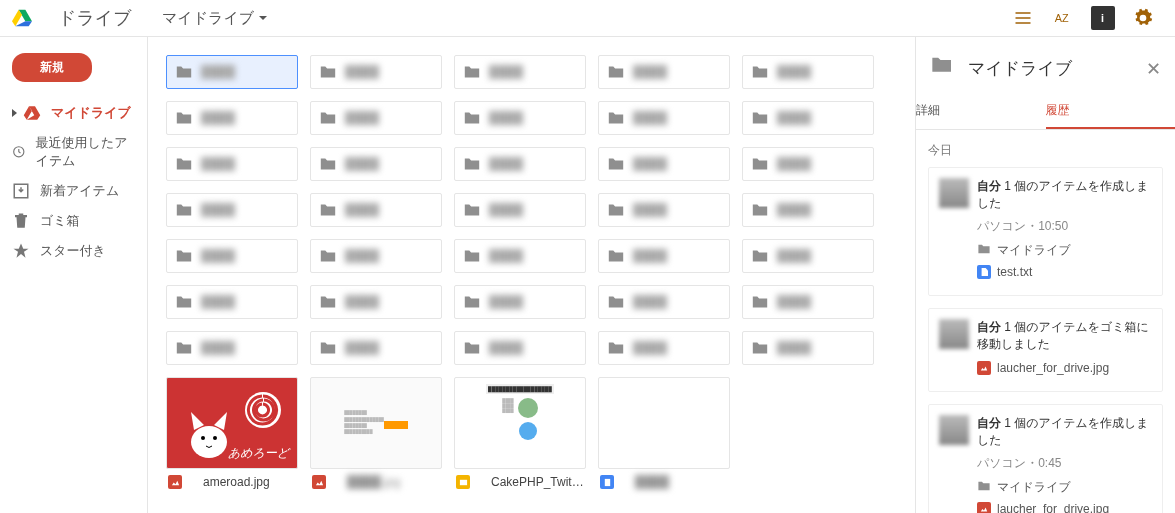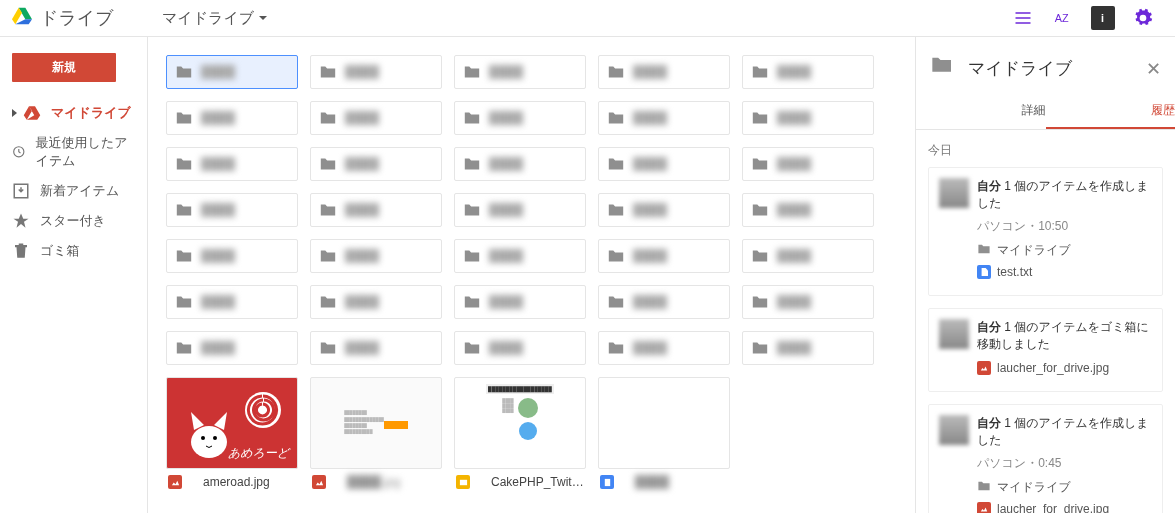--- a/index.html
+++ b/index.html
@@ -1,34 +1,34 @@
 <!DOCTYPE html>
 <html><head>
 <meta charset="utf-8">
 <style>
   * { box-sizing: border-box; margin: 0; padding: 0; }
   body { font-family: Arial, "Helvetica Neue", sans-serif; font-size: 13px; color: #333; background: #fff; width: 1175px; height: 513px; overflow: hidden; }
   
   
   .header { height: 37px; border-bottom: 1px solid #e5e5e5; display: flex; align-items: center; padding: 0 12px; }
-  .logo-area { display: flex; align-items: flex-start; gap: 8px; width: 150px; }
+  .logo-area { display: flex; align-items: center; gap: 26px; width: 150px; }
   .drive-logo { width: 20px; height: 20px; }
   .app-title { font-size: 18px; color: #555; }
   .breadcrumb { color: #555; font-size: 15px; display: flex; align-items: center; gap: 4px; cursor: pointer; }
   .breadcrumb svg { width: 10px; height: 10px; }
   .header-spacer { flex: 1; }
-  .header-icon { width: 24px; height: 24px; margin: 0 8px; cursor: pointer; display: flex; align-items: center; justify-content: center; color: #6d28d9; }
+  .header-icon { width: 24px; height: 24px; margin: 0 8px; cursor: pointer; display: flex; align-items: center; justify-content: center; color: #a16207; }
   .header-icon.info { background: #333; color: #fff; border-radius: 2px; padding: 2px; }
   
   
   .body-wrap { display: flex; height: calc(513px - 37px); }
   
   
   .sidebar { width: 148px; border-right: 1px solid #e5e5e5; padding-top: 16px; }
-  .new-btn { background: #d14836; color: #fff; font-weight: bold; font-size: 12px; padding: 6px 40px; margin: 0 12px 16px; border: none; cursor: pointer; border-radius: 1px; }
+  .new-btn { background: #d14836; color: #fff; font-weight: bold; font-size: 12px; padding: 6px 28px; margin: 0 12px 16px; border: none; cursor: pointer; border-radius: 13px; }
   .nav-item { display: flex; align-items: center; gap: 10px; padding: 6px 12px; cursor: pointer; color: #555; font-size: 13px; }
   .nav-item.active { color: #d14836; font-weight: bold; }
   .nav-item .nav-icon { width: 18px; height: 18px; display: flex; align-items: center; justify-content: center; }
   .nav-item.active .nav-icon svg { fill: #d14836; }
   .nav-item .nav-icon svg { fill: #777; }
   .tri { width: 0; height: 0; border-top: 4px solid transparent; border-bottom: 4px solid transparent; border-left: 5px solid #555; margin-right: -4px; }
   
   
   .main { flex: 1; overflow-y: auto; padding: 18px 0 18px 18px; background: #fff; }
   .folder-row { display: flex; gap: 12px; margin-bottom: 12px; }
@@ -62,21 +62,21 @@
   .slide-head { font-size: 5px; background: #eee; padding: 2px; margin-bottom: 4px; }
   .bird { width: 18px; height: 18px; background: #55acee; border-radius: 50%; margin: 4px auto; }
   
   
   .detail-panel { width: 260px; border-left: 1px solid #e5e5e5; display: flex; flex-direction: column; }
   .panel-head { display: flex; align-items: center; gap: 10px; padding: 16px 14px 10px; }
   .panel-head .big-folder svg { fill: #8f8f8f; width: 28px; height: 28px; }
   .panel-title { font-size: 17px; flex: 1; }
   .panel-close { cursor: pointer; color: #888; font-size: 18px; }
   .panel-tabs { display: flex; border-bottom: 1px solid #e5e5e5; }
-  .panel-tab { flex: 1; text-align: right; padding: 8px 0; font-size: 12px; color: #555; cursor: pointer; }
+  .panel-tab { flex: 1; text-align: left; padding: 8px 0; font-size: 12px; color: #555; cursor: pointer; }
   .panel-tab.active { color: #d14836; border-bottom: 2px solid #d14836; }
   .panel-body { flex: 1; overflow-y: auto; padding: 12px; }
   .day-label { font-size: 12px; color: #777; margin-bottom: 8px; }
   .activity { border: 1px solid #eee; border-radius: 2px; padding: 10px; margin-bottom: 12px; }
   .act-head { display: flex; gap: 8px; }
   .avatar { width: 30px; height: 30px; background: linear-gradient(#bbb,#888); filter: blur(2px); }
   .act-text { font-size: 12px; line-height: 1.4; flex: 1; }
   .act-text b { font-weight: bold; }
   .act-meta { font-size: 12px; color: #888; margin-top: 6px; }
   .act-items { margin-left: 38px; margin-top: 8px; }
@@ -171,32 +171,32 @@
       <span class="nav-icon">
           <svg viewBox="0 0 24 24">
             <path d="M3 3h18v18H3zM12 7v6m-3-3l3 3 3-3" stroke="#777" fill="none" stroke-width="2"></path>
           </svg>
         </span>
       <span>新着アイテム</span>
     </div>
     <div class="nav-item">
       <span class="nav-icon">
           <svg viewBox="0 0 24 24">
+            <path d="M6 7h12l-1 14H7zM4 4h16v3H4zM9 2h6v2H9z"></path>
+          </svg>
+        </span>
+      <span>ゴミ箱</span>
+    </div>
+    <div class="nav-item">
+      <span class="nav-icon">
+          <svg viewBox="0 0 24 24">
             <path d="M12 2l3 7h7l-6 4 2 8-6-5-6 5 2-8-6-4h7z"></path>
           </svg>
         </span>
       <span>スター付き</span>
-    </div>
-    <div class="nav-item">
-      <span class="nav-icon">
-          <svg viewBox="0 0 24 24">
-            <path d="M6 7h12l-1 14H7zM4 4h16v3H4zM9 2h6v2H9z"></path>
-          </svg>
-        </span>
-      <span>ゴミ箱</span>
     </div>
   </div>
 
   <div class="main">
     <div id="folders-container">
         <div class="folder-row">
           <div class="folder-tile selected">
             <span class="ficon"><svg viewBox="0 0 20 20">
                 <use href="#folder-icon"></use>
               </svg></span>

